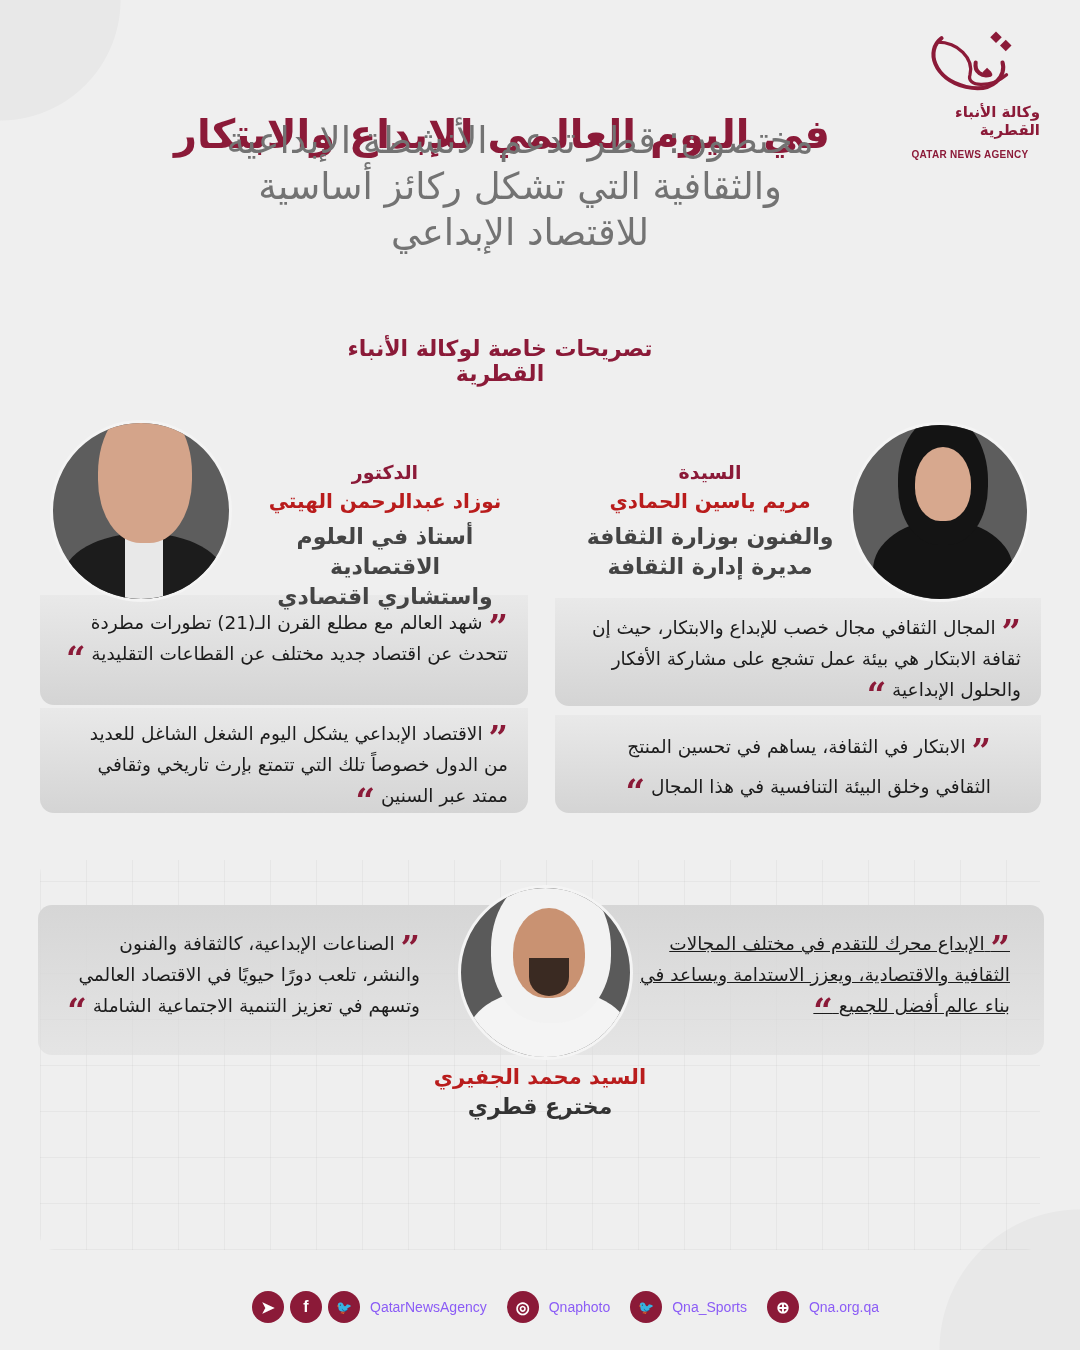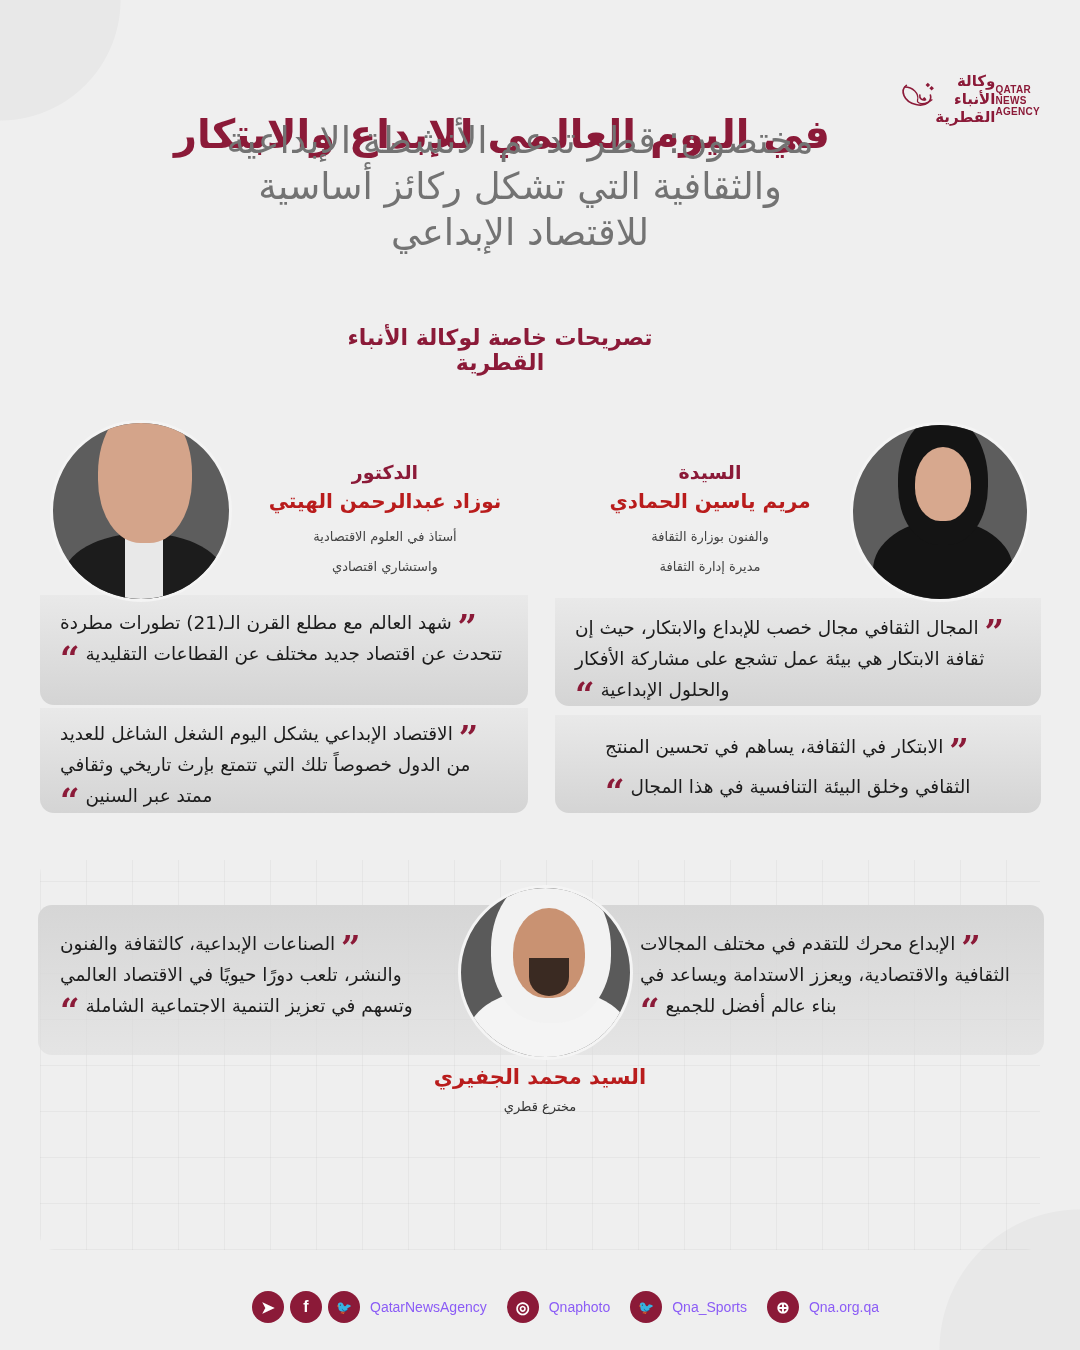--- a/index.html
+++ b/index.html
@@ -23,51 +23,51 @@
     background-image:
       repeating-linear-gradient(90deg, rgba(0,0,0,0.035) 0 1px, transparent 1px 46px),
       repeating-linear-gradient(0deg, rgba(0,0,0,0.035) 0 1px, transparent 1px 46px);
     border-radius: 14px;
     pointer-events: none;
   }
 
   
   .logo {
     position: absolute; left: 900px; top: 30px; width: 140px; height: 130px;
-    display: flex; flex-direction: row; align-items: center;
+    display: flex; flex-direction: column; align-items: center;
   }
   .logo svg { width: 110px; height: 80px; }
   .logo .ar { color: #8b1a38; font-size: 15px; font-weight: bold; margin-top: 8px; direction: rtl; }
   .logo .en { color: #8b1a38; font-size: 10px; font-weight: bold; letter-spacing: 0.3px; margin-top: 10px; font-family: "Liberation Sans", sans-serif; }
 
   .title {
     position: absolute; right: 250px; top: 60px; width: 700px;
     text-align: right; direction: rtl;
     color: #8b1a38; font-size: 40px; font-weight: bold; line-height: 52px; margin-top: 48px;
   }
   .subtitle {
     position: absolute; right: 250px; top: 118px; width: 620px;
     text-align: center; direction: rtl;
     color: #737373; font-size: 37px; line-height: 46px;
   }
   .section-heading {
-    position: absolute; left: 300px; top: 325px; width: 400px;
+    position: absolute; left: 300px; top: 336px; width: 400px;
     text-align: center; direction: rtl;
     color: #8b1a38; font-size: 22px; font-weight: bold;
   }
 
   
   .card {
     position: absolute;
     background: linear-gradient(180deg, #e9e9e9 0%, #d4d4d4 100%);
     border-radius: 0 0 14px 14px;
   }
   .card.top-round { border-radius: 14px; }
   .quote {
-    direction: rtl; text-align: left;
+    direction: rtl; text-align: right;
     font-size: 18.5px; line-height: 31px; color: #1c1c1c;
     padding: 0 20px;
   }
   .q-mark {
     color: #8b1a38; font-weight: bold; font-size: 34px;
     font-family: "DejaVu Serif", serif;
     vertical-align: -10px; line-height: 0;
   }
 
   .photo {
@@ -78,21 +78,21 @@
   .photo .head {
     position: absolute; border-radius: 50% 50% 45% 45%;
   }
   .photo .body {
     position: absolute; border-radius: 50% 50% 0 0;
   }
 
   .person-info { position: absolute; direction: rtl; text-align: center; }
   .person-title { color: #8b1a38; font-size: 19px; font-weight: bold; line-height: 28px; }
   .person-name { color: #b91c1c; font-size: 20px; font-weight: bold; line-height: 30px; }
-  .person-role { color: #444; font-size: 13px; line-height: 30px; margin-top: 6px; }
+  .person-role { color: #444; font-size: 22px; line-height: 30px; margin-top: 6px; font-weight: bold; }
 
   
   .footer {
     position: absolute; left: 252px; top: 1290px; height: 34px;
     display: flex; align-items: center; gap: 6px;
     font-family: "Liberation Sans", sans-serif;
   }
   .circ {
     width: 32px; height: 32px; border-radius: 50%;
     background: #8b1a38; color: #fff;
@@ -189,21 +189,21 @@
     <div class="person-role">
       <div>أستاذ في العلوم الاقتصادية</div>
       <div>واستشاري اقتصادي</div>
     </div>
   </div>
 </div>
 
 <div>
   <div class="card top-round" style="left:38px; top:905px; width:1006px; height:150px; background:linear-gradient(180deg,#d6d6d6 0%, rgba(220,220,220,0.55) 100%);"></div>
 
-  <div class="quote" style="position:absolute; left:640px; top:928px; width:370px; line-height:31px; padding:0;">
+  <div class="quote" style="position:absolute; left:640px; top:928px; width:370px; line-height:31px; padding:0;text-decoration:underline;">
     <span class="q-mark">”</span>
     <span>الإبداع محرك للتقدم في مختلف المجالات الثقافية والاقتصادية، ويعزز الاستدامة ويساعد في بناء عالم أفضل للجميع</span>
     <span class="q-mark">“</span>
   </div>
   <div class="quote" style="position:absolute; left:60px; top:928px; width:360px; line-height:31px; padding:0;">
     <span class="q-mark">”</span>
     <span>الصناعات الإبداعية، كالثقافة والفنون والنشر، تلعب دورًا حيويًا في الاقتصاد العالمي وتسهم في تعزيز التنمية الاجتماعية الشاملة</span>
     <span class="q-mark">“</span>
   </div>
 

